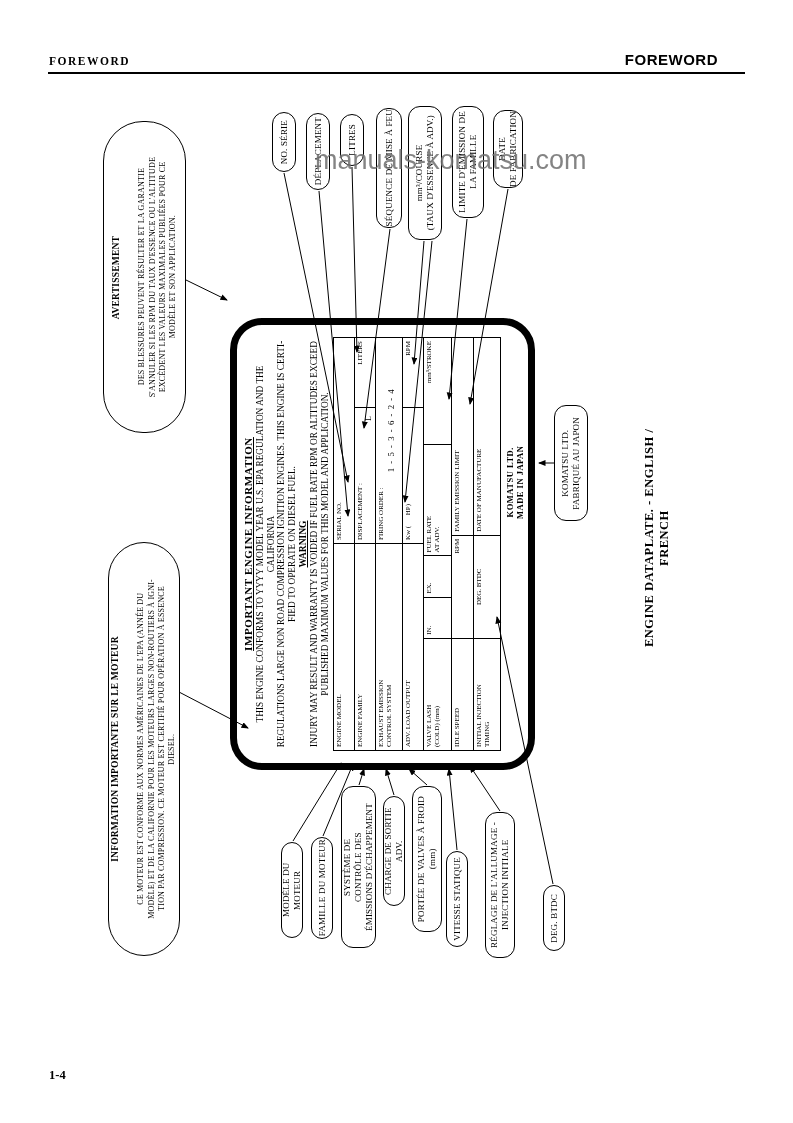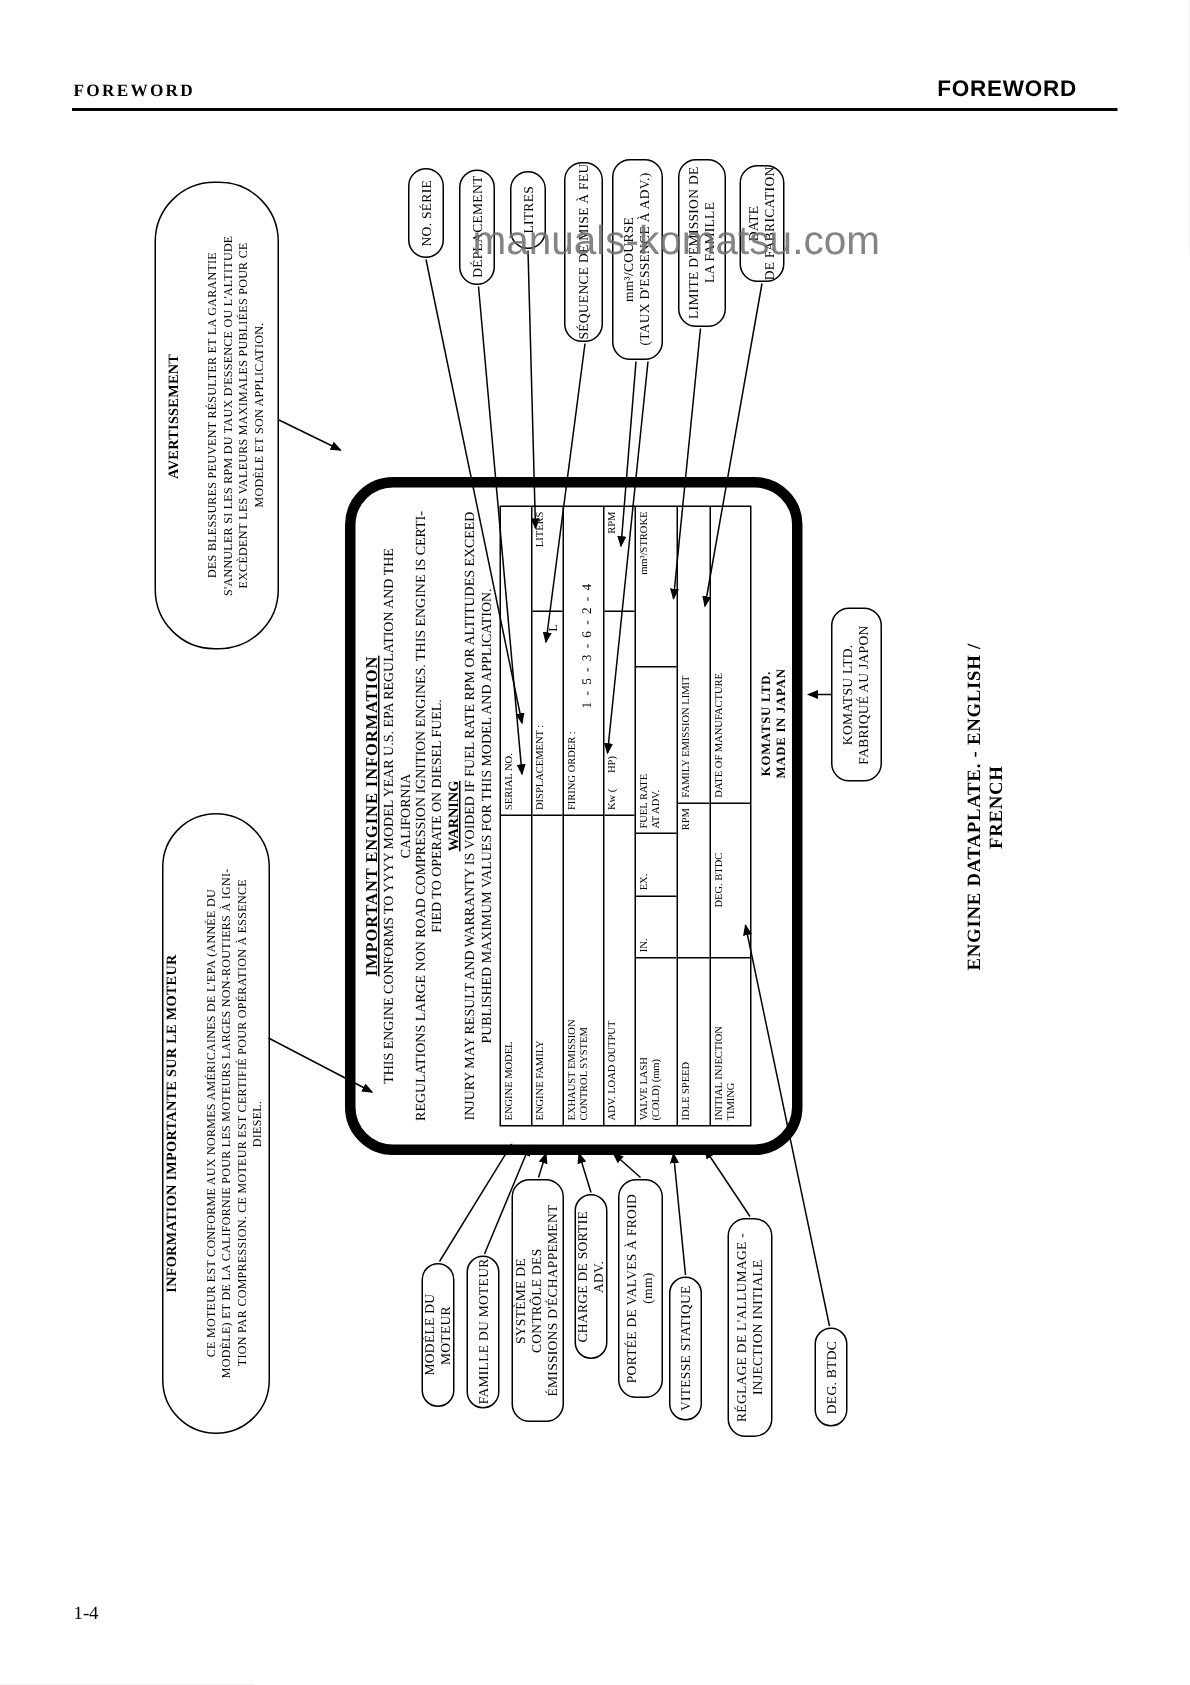--- a/index.html
+++ b/index.html
@@ -6,21 +6,21 @@
   .page {
     position:relative; width:793px; height:1123px; margin:0 auto;
     background:#ffffff; overflow:hidden;
     font-family:"Liberation Serif", serif; color:#000;
   }
   
   .hdr-left { position:absolute; left:49px; top:55px; font-size:11.5px; font-weight:bold; letter-spacing:1.5px; }
   .hdr-right { position:absolute; right:75px; top:51px; font-size:15px; font-weight:bold;
                font-family:"Liberation Sans", sans-serif; letter-spacing:0.5px; }
   .hdr-rule { position:absolute; left:48px; top:72px; width:697px; height:2px; background:#000; }
-  .page-number { position:absolute; left:49px; top:1068px; font-size:12.5px; font-weight:normal;text-align:center; }
+  .page-number { position:absolute; left:49px; top:1068px; font-size:12.5px; font-weight:bold;text-align:center; }
   
   .watermark { position:absolute; left:315px; top:145px; font-size:27px; color:#6f6f6f; opacity:.85;
                font-family:"Liberation Sans", sans-serif; z-index:40; }
   
   .plate { position:absolute; left:230px; top:318px; width:305px; height:452px; z-index:10; }
   .plate-inner {
     position:absolute; left:0; top:0; width:452px; height:305px; box-sizing:border-box;
     background:#fff; border:7px solid #000; border-radius:32px; padding:5px 12px 6px;
     transform-origin:0 0; transform:rotate(-90deg) translateX(-100%);
   }

